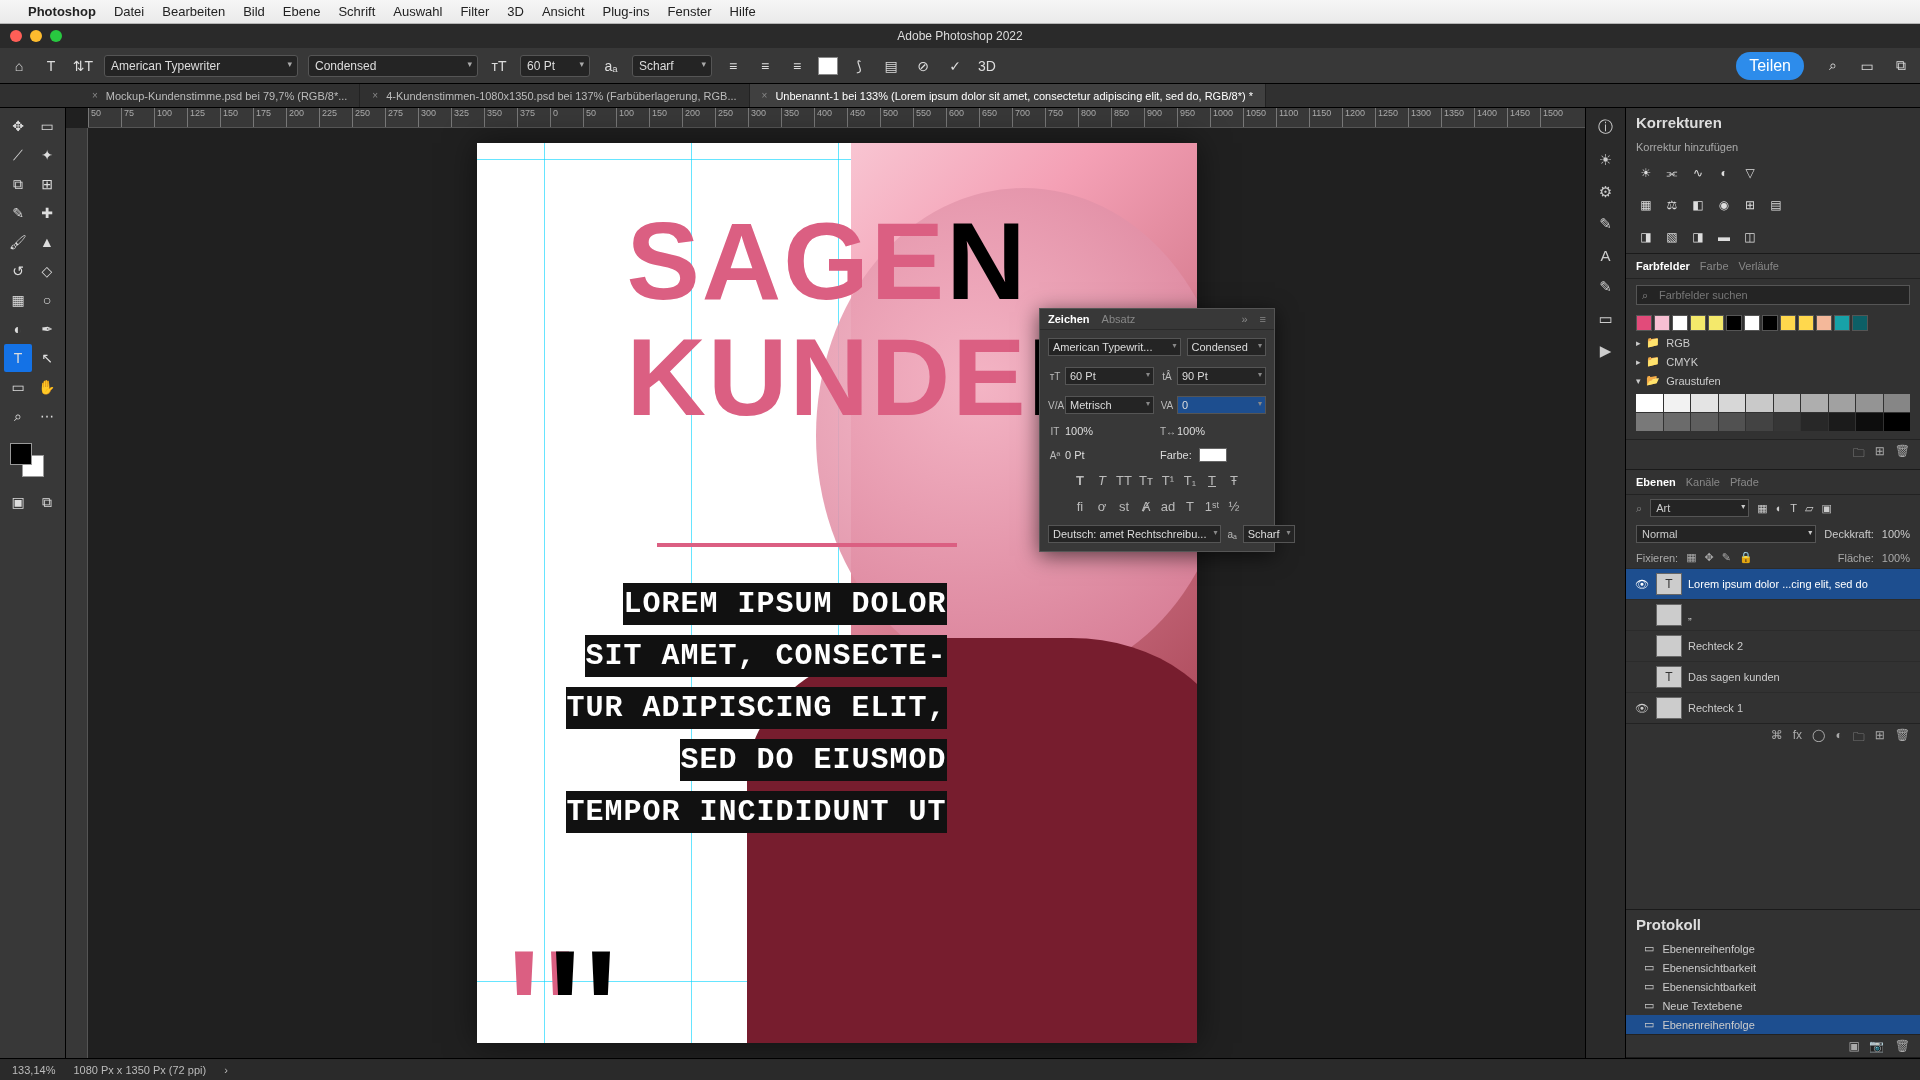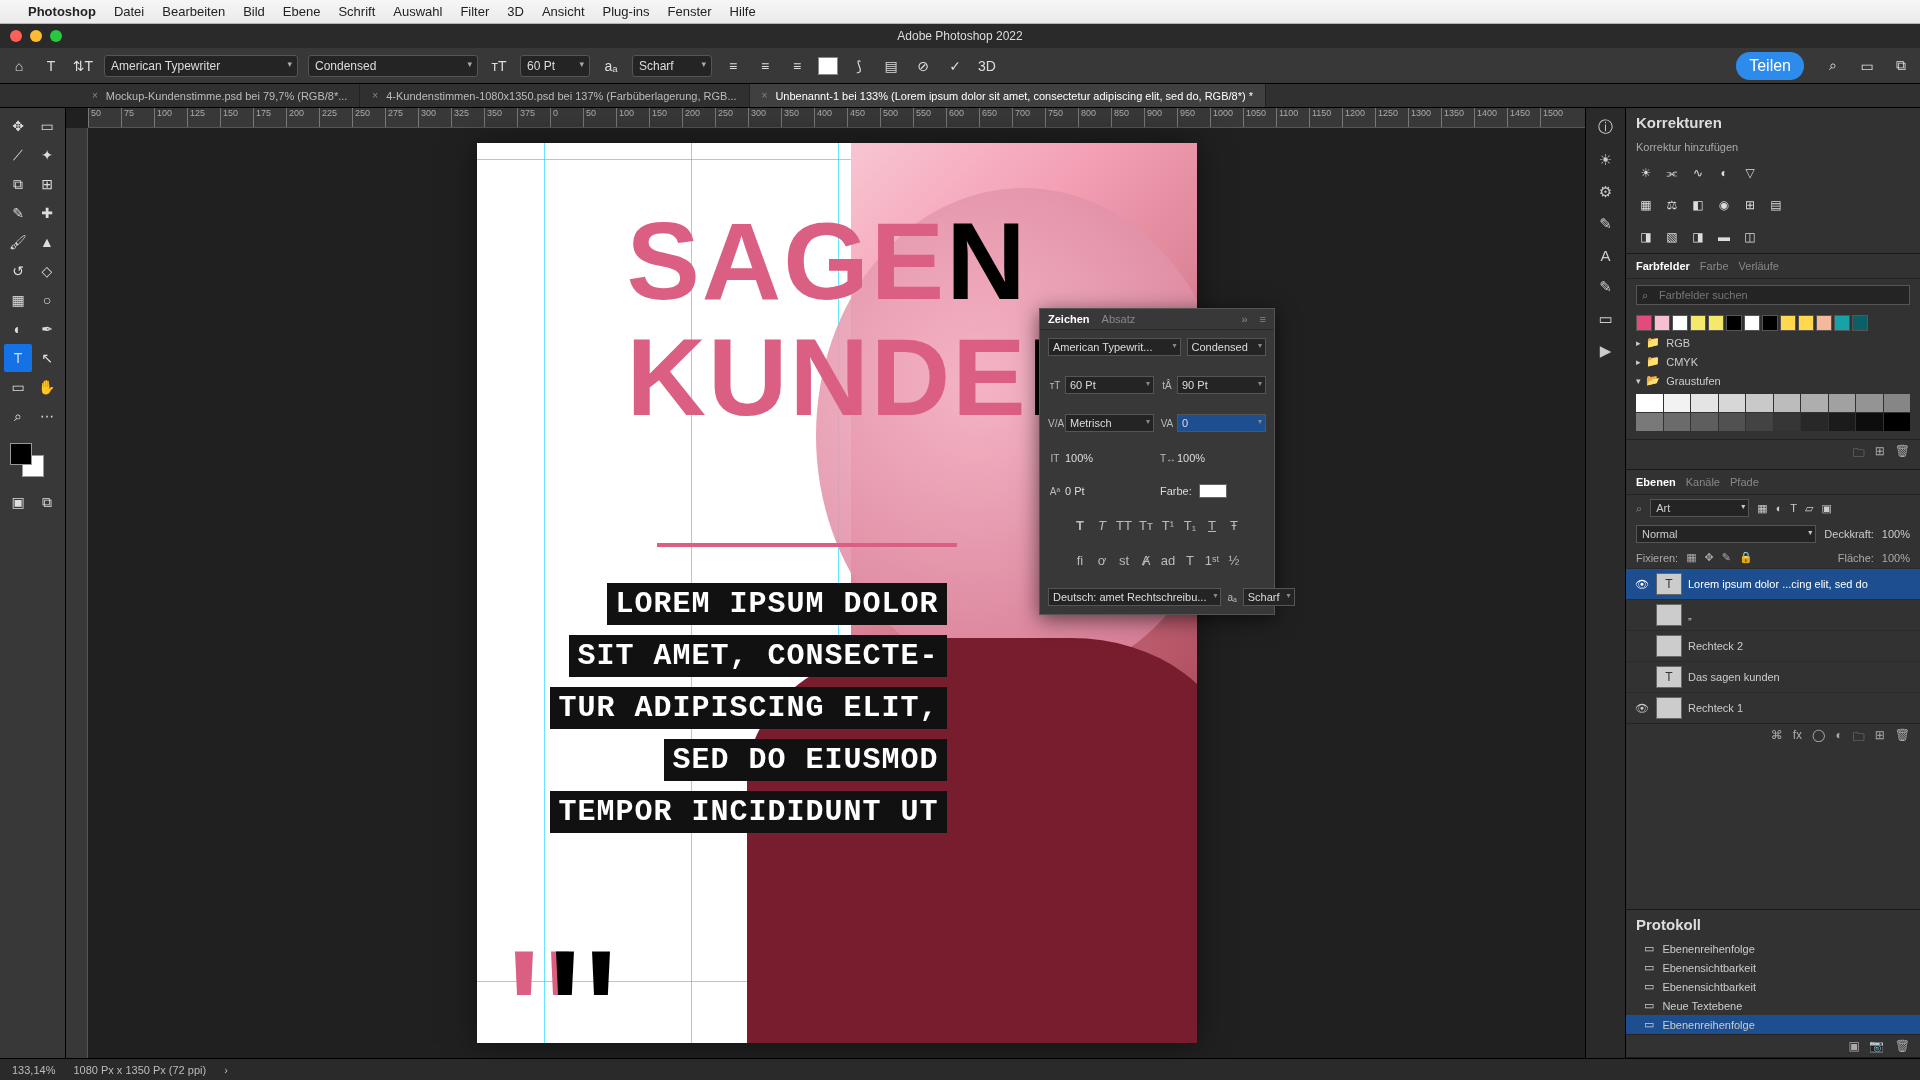--- a/index.html
+++ b/index.html
@@ -54,32 +54,32 @@
 .photo { position:absolute; right:0; top:0; bottom:0; width:48%; background:linear-gradient(135deg,#f8c5d2 0%, #f4a0b5 20%, #8c2332 100%); }
 .photo .face { position:absolute; top:5%; left:-10%; width:120%; height:55%; border-radius:50%; background:radial-gradient(circle at 40% 40%, #f5b8c8, #d47590); opacity:.9; }
 .photo .sweater { position:absolute; bottom:0; left:-30%; right:-10%; height:45%; background:#771d2e; border-top-left-radius:200px 140px; border-top-right-radius:160px 120px; }
 
 .headline { position:absolute; top:60px; left:150px; right:240px; text-align:right; font-family:Impact, "Arial Black", sans-serif; font-weight:900; line-height:1.05; }
 .headline .w { font-size:110px; letter-spacing:2px; color:#db5f82; display:block; }
 .headline .w .blk { color:#000; }
 .underline { height:4px; background:#db5f82; width:300px; position:absolute; right:240px; top:400px; }
 
 .lorem-box { position:absolute; left:60px; right:250px; top:440px; text-align:right; }
-.lorem-line { display:inline-block; background:#111; color:#fff; font-family:"Courier New", monospace; font-size:30px; font-weight:600; padding:4px 8px; margin-bottom:10px; letter-spacing:1px; }
+.lorem-line { display:inline-block; background:#111; color:#fff; font-family:"Courier New", monospace; font-size:30px; font-weight:600; padding:4px 0; margin-bottom:10px; letter-spacing:1px; }
 
 .quotes { position:absolute; left:30px; bottom:20px; font-size:200px; font-family:Georgia, serif; line-height:0; letter-spacing:-30px; }
 .quotes .q1 { color:#db5f82; }
 .quotes .q2 { color:#000; }
 
 
 .char-panel { position:absolute; right:310px; top:200px; width:236px; background:#383838; border:1px solid #555; box-shadow:0 4px 20px rgba(0,0,0,.6); font-size:11px; color:#ddd; }
 .char-panel .tabs { display:flex; padding:4px 8px; gap:12px; border-bottom:1px solid #2a2a2a; }
 .char-panel .tabs .t { color:#888; }
 .char-panel .tabs .t.active { color:#fff; font-weight:600; }
-.char-panel .body { padding:8px; display:flex; flex-direction:column; gap:20px; }
+.char-panel .body { padding:8px; display:flex; flex-direction:column; gap:11px; }
 .char-row { display:flex; gap:6px; align-items:center; }
 .char-row .fld { flex:1; display:flex; align-items:center; gap:3px; }
 .char-row .fld .drop { flex:1; background:#242424; border:1px solid #555; padding:2px 14px 2px 4px; position:relative; font-size:11px; white-space:nowrap; overflow:hidden; }
 .char-row .fld .drop::after{content:"▾";position:absolute;right:3px;font-size:8px;color:#888;}
 .char-row .ic { width:14px; font-size:10px; color:#bbb; text-align:center; }
 .style-row { display:flex; gap:4px; justify-content:center; font-family:Georgia,serif; }
 .style-row span { width:18px; text-align:center; font-size:13px; color:#bbb; }
 
 
 .right-col { width:40px; background:#2a2a2a; border-left:1px solid #000; display:flex; flex-direction:column; align-items:center; gap:14px; padding-top:10px; }

